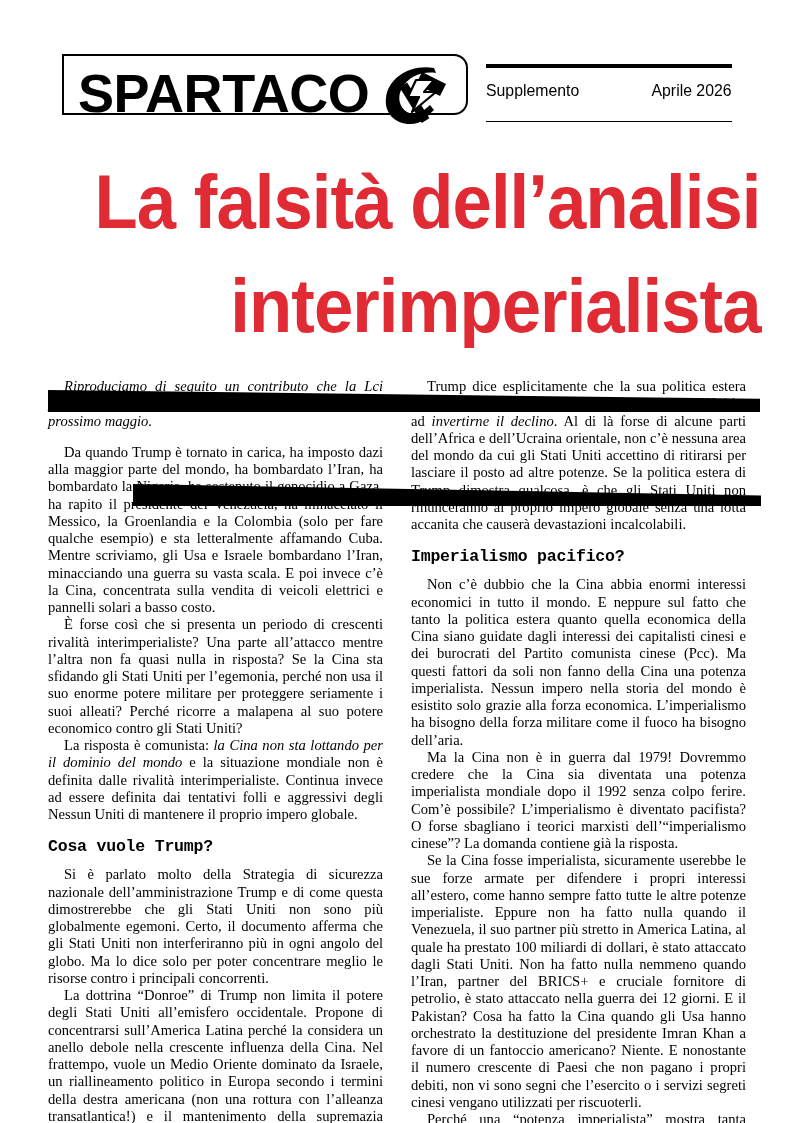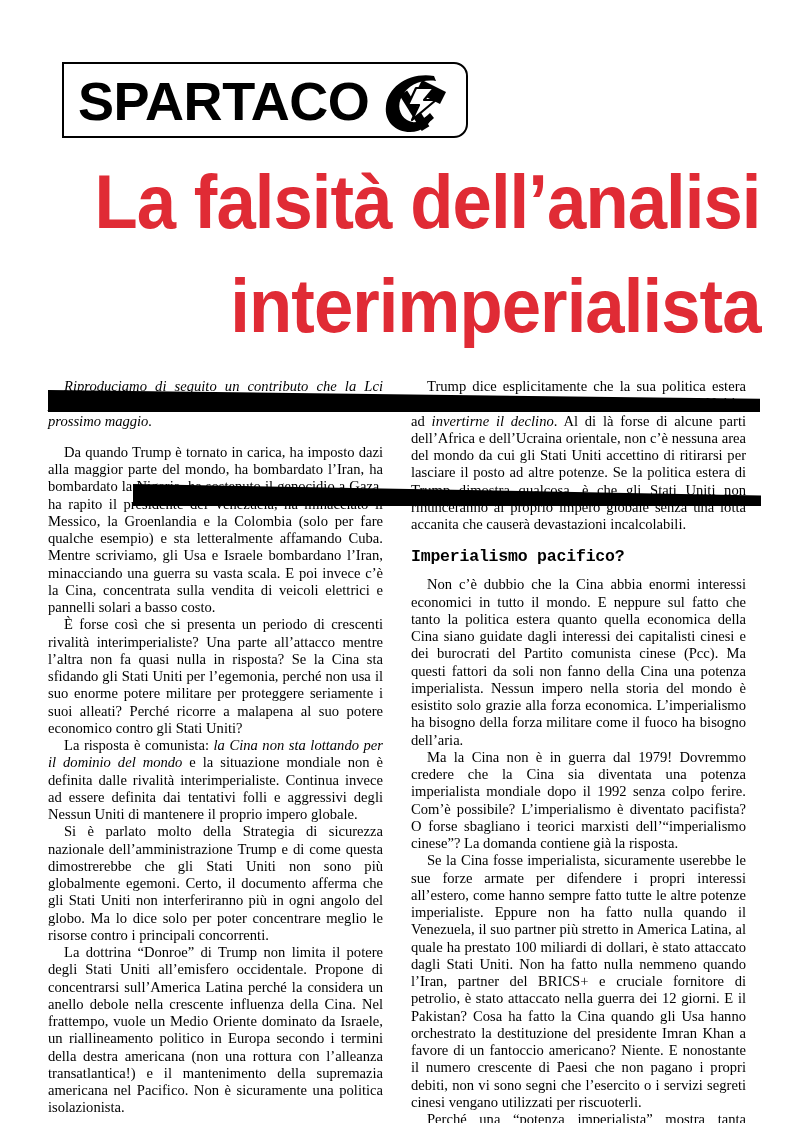--- a/index.html
+++ b/index.html
@@ -20,23 +20,23 @@
   .masthead {
     position: absolute;
     left: 62px;
     top: 54px;
     width: 670px;
     height: 78px;
   }
   .masthead-box {
     position: absolute;
     left: 0;
-    top: 8px;
+    top: 0;
     width: 406px;
-    height: 76px;
+    height: 61px;
     border: 2px solid #000;
     border-radius: 0 14px 14px 0;
     box-sizing: border-box;
     background: #fff;
   }
   .masthead-title {
     position: absolute;
     left: 14px;
     top: 6px;
     font-family: "Liberation Sans", sans-serif;
@@ -198,20 +198,28 @@
 
         <rect x="38" y="22" width="9" height="42" transform="rotate(-32 42 43)" fill="#000"></rect>
 
         <path d="M50 12 L74 24 L68 36 L44 24 Z" fill="#000"></path>
 
         <path d="M44 20 L62 20 L52 32 L64 32 L40 52 L47 37 L36 37 Z" fill="#ffffff" stroke="#000000" stroke-width="2.2" stroke-linejoin="round"></path>
       </svg>
     </div>
   </div>
 
+  <div class="masthead-right">
+    <div class="rule-thick"></div>
+    <div class="masthead-meta">
+      <span>Supplemento</span>
+      <span>Aprile 2026</span>
+    </div>
+    <div class="rule-thin"></div>
+  </div>
 </div>
 
 <div class="headline">
   <div class="hl-line hl-line-1">La falsità dell’analisi</div>
   <div class="hl-bar hl-bar-1"></div>
 
   <div class="hl-line hl-line-2">interimperialista</div>
   <div class="hl-bar hl-bar-2"></div>
 </div>
 
@@ -220,20 +228,21 @@
   <div class="col">
 
     <p class="lede">Riproduciamo di seguito un contributo che la Lci presenterà al Meeting delle forze internazionaliste il prossimo maggio.</p>
 
     <p>Da quando Trump è tornato in carica, ha imposto dazi alla maggior parte del mondo, ha bombardato l’Iran, ha bombardato la Nigeria, ha sostenuto il genocidio a Gaza, ha rapito il presidente del Venezuela, ha minacciato il Messico, la Groenlandia e la Colombia (solo per fare qualche esempio) e sta letteralmente affamando Cuba. Mentre scriviamo, gli Usa e Israele bombardano l’Iran, minacciando una guerra su vasta scala. E poi invece c’è la Cina, concentrata sulla vendita di veicoli elettrici e pannelli solari a basso costo.</p>
 
     <p>È forse così che si presenta un periodo di crescenti rivalità interimperialiste? Una parte all’attacco mentre l’altra non fa quasi nulla in risposta? Se la Cina sta sfidando gli Stati Uniti per l’egemonia, perché non usa il suo enorme potere militare per proteggere seriamente i suoi alleati? Perché ricorre a malapena al suo potere economico contro gli Stati Uniti?</p>
 
     <p><span>La risposta è comunista: </span><em class="bi">la Cina non sta lottando per il dominio del mondo</em><span> e la situazione mondiale non è definita dalle rivalità interimperialiste. Continua invece ad essere definita dai tentativi folli e aggressivi degli Nessun Uniti di mantenere il proprio impero globale.</span></p>
 
+    <h2 class="sec-head">Cosa vuole Trump?</h2>
 
     <p>Si è parlato molto della Strategia di sicurezza nazionale dell’amministrazione Trump e di come questa dimostrerebbe che gli Stati Uniti non sono più globalmente egemoni. Certo, il documento afferma che gli Stati Uniti non interferiranno più in ogni angolo del globo. Ma lo dice solo per poter concentrare meglio le risorse contro i principali concorrenti.</p>
 
     <p>La dottrina “Donroe” di Trump non limita il potere degli Stati Uniti all’emisfero occidentale. Propone di concentrarsi sull’America Latina perché la considera un anello debole nella crescente influenza della Cina. Nel frattempo, vuole un Medio Oriente dominato da Israele, un riallineamento politico in Europa secondo i termini della destra americana (non una rottura con l’alleanza transatlantica!) e il mantenimento della supremazia americana nel Pacifico. Non è sicuramente una politica isolazionista.</p>
   </div>
 
   <div class="col">
 
     <p><span>Trump dice esplicitamente che la sua politica estera aggressiva mira a </span><em class="bi">rafforzare il potere degli Stati Uniti</em><span> e ad </span><em class="bi">invertirne il declino</em><span>. Al di là forse di alcune parti dell’Africa e dell’Ucraina orientale, non c’è nessuna area del mondo da cui gli Stati Uniti accettino di ritirarsi per lasciare il posto ad altre potenze. Se la politica estera di Trump dimostra qualcosa, è che gli Stati Uniti non rinunceranno al proprio impero globale senza una lotta accanita che causerà devastazioni incalcolabili.</span></p>
 

